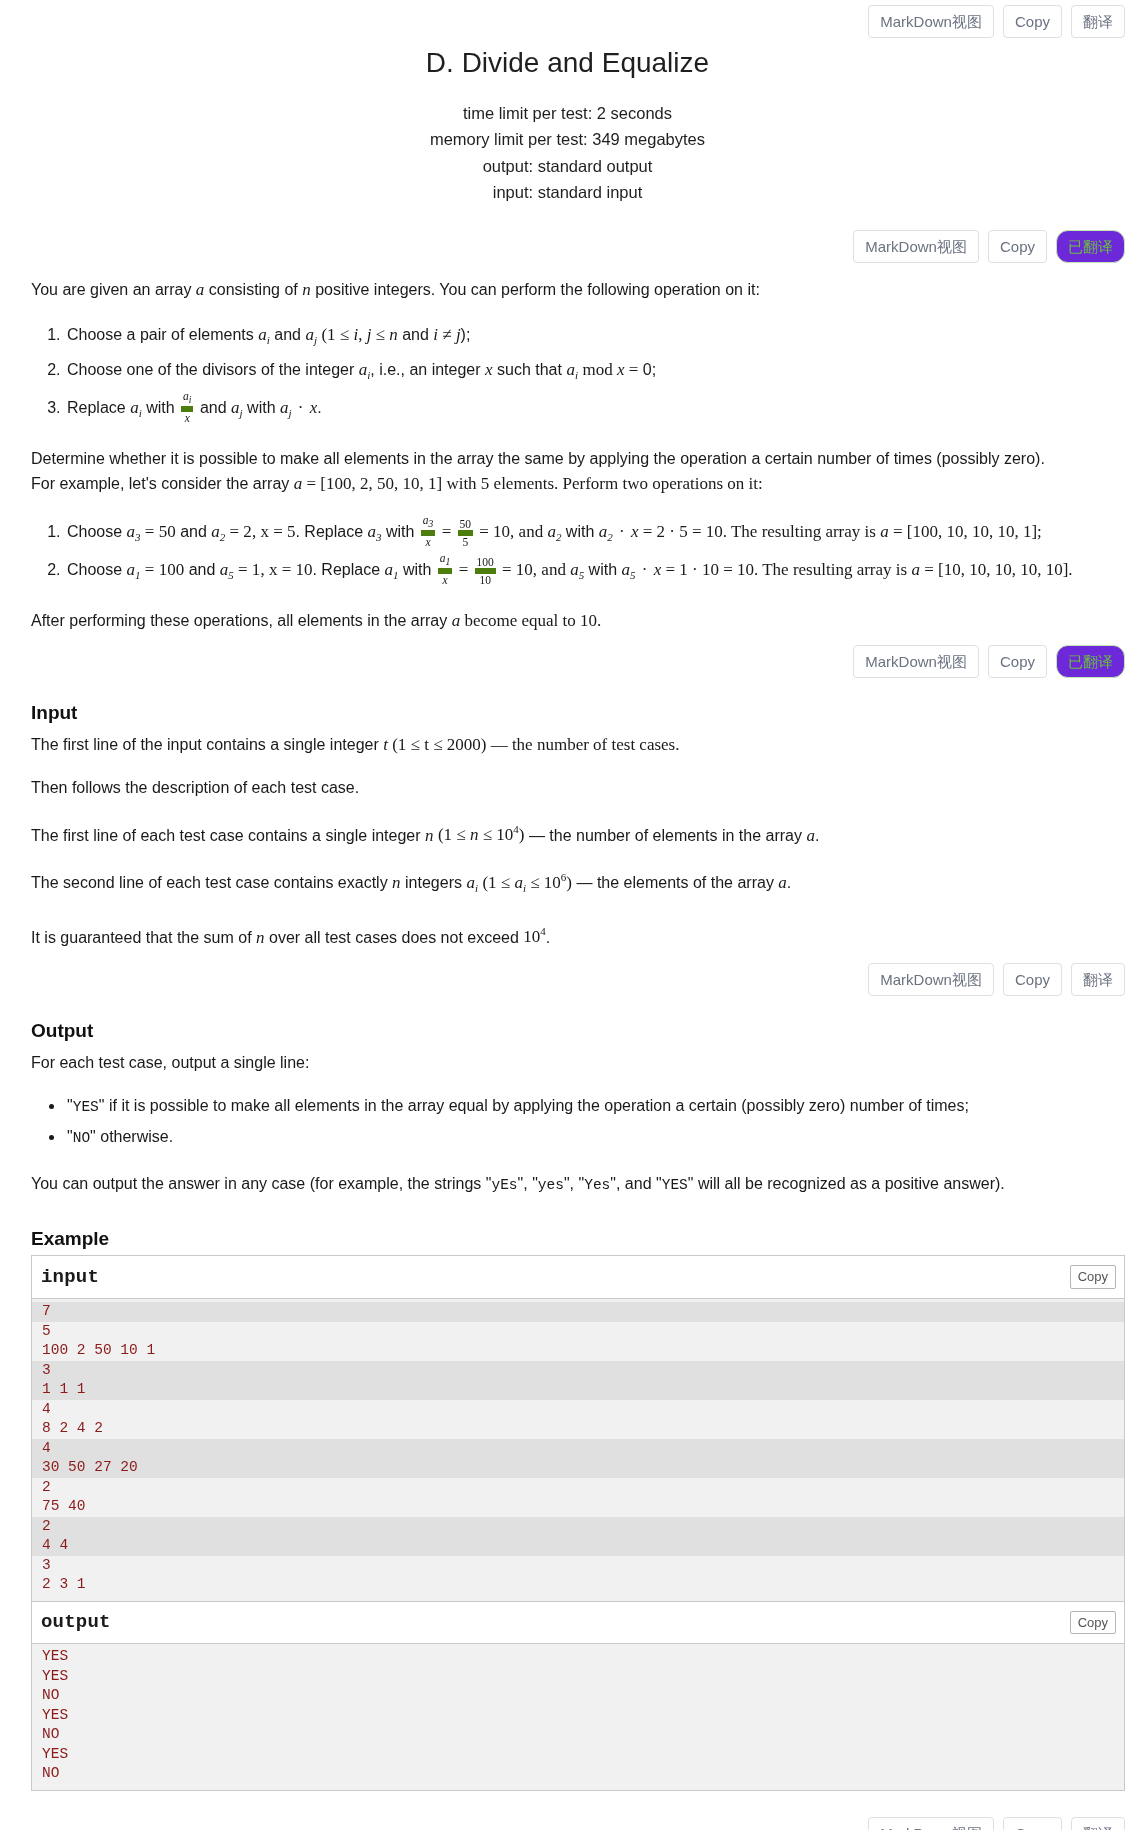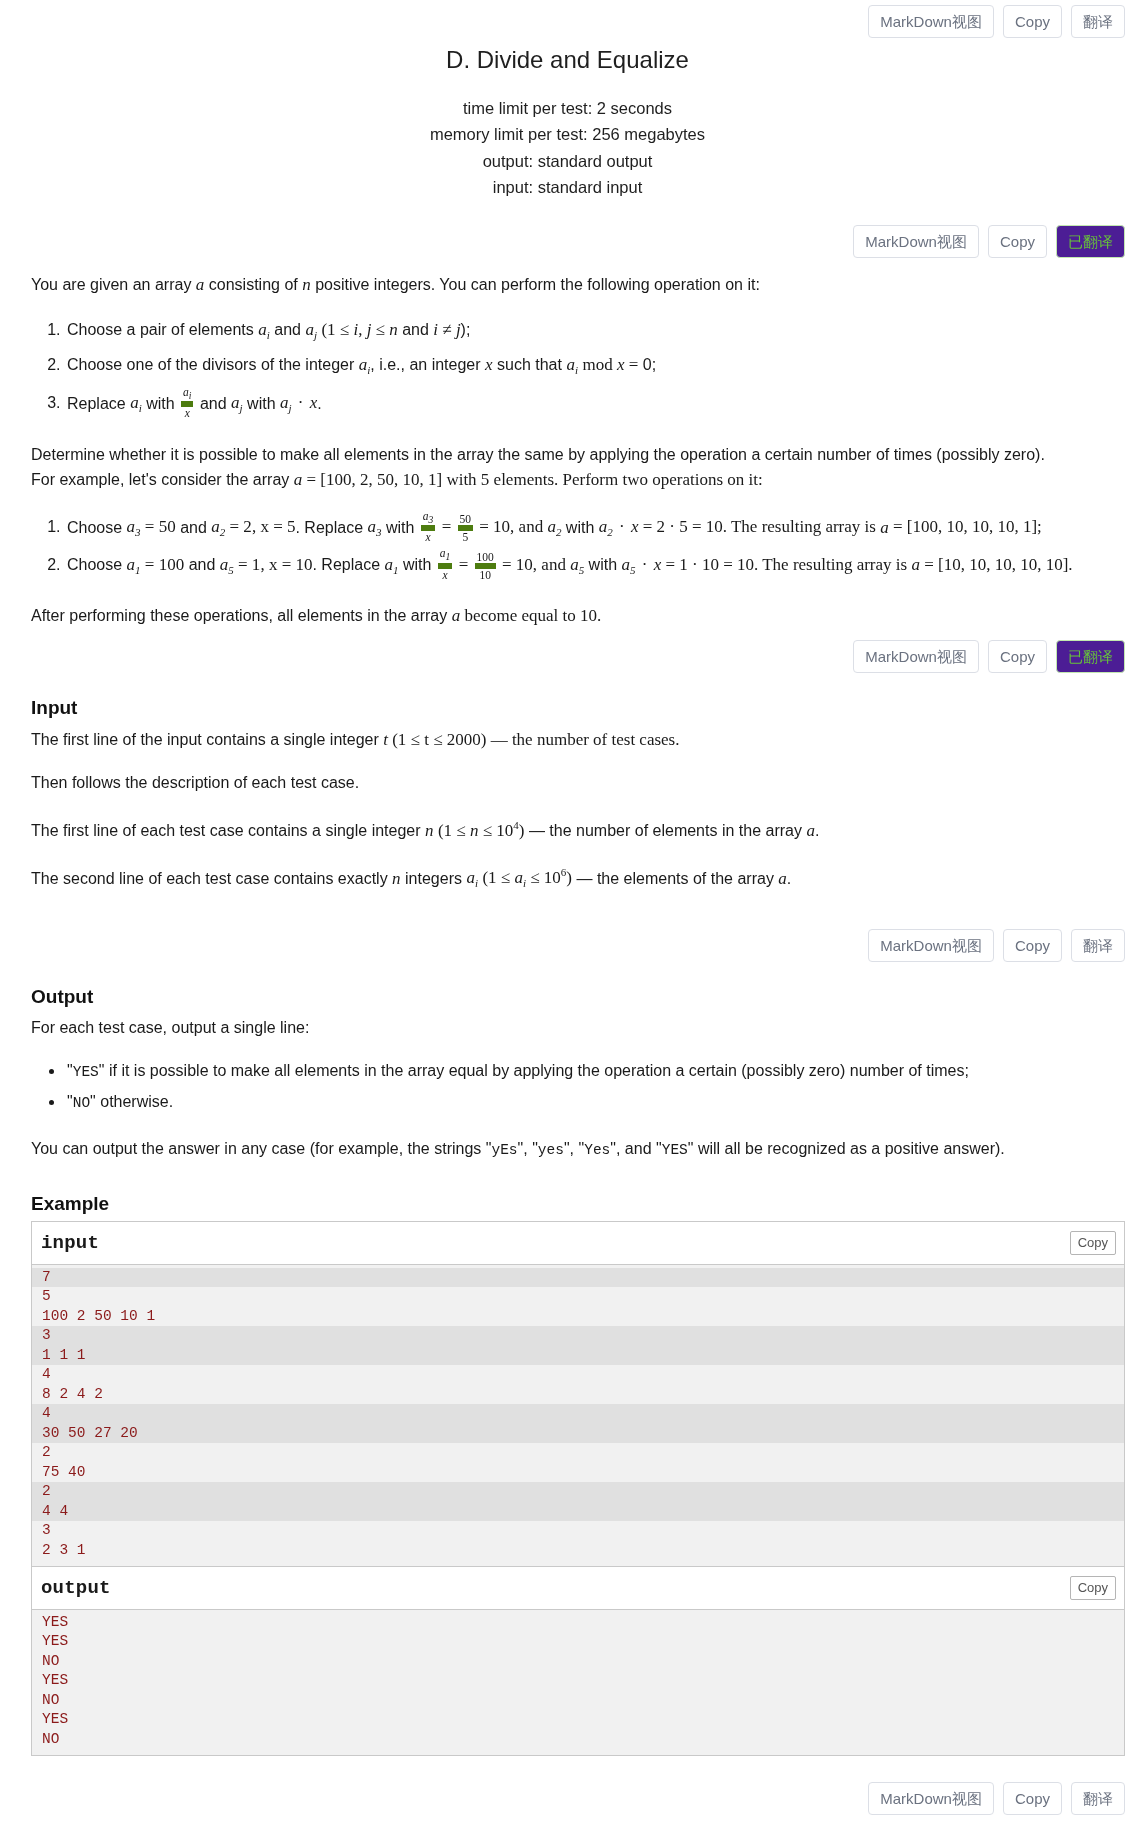--- a/index.html
+++ b/index.html
@@ -39,30 +39,31 @@
     font-size: 15px;
     line-height: 1;
     padding: 8px 11px;
     font-family: "Liberation Sans", sans-serif;
     cursor: pointer;
     white-space: nowrap;
   }
   .tbtn.green {
     color: #67c23a;
     border-color: #c2e7b0;
-    background: #4c1d95;
+    background: #6d28d9;
+    border-radius: 12px;
   }
 
   
   .problem-header {
     text-align: center;
     padding-top: 8px;
   }
   .problem-title {
-    font-size: 24px;
+    font-size: 28px;
     font-weight: 400;
     color: #1f1f1f;
     margin: 0 0 20px 0;
     line-height: 1.2;
   }
   .limits div {
     font-size: 16.5px;
     line-height: 26.5px;
     color: #1f1f1f;
   }
@@ -216,21 +217,21 @@
   <div class="toolbar" style="padding-top:5px;">
     <button class="tbtn">MarkDown视图</button>
     <button class="tbtn">Copy</button>
     <button class="tbtn">翻译</button>
   </div>
 
   <div class="problem-header">
     <h1 class="problem-title">D. Divide and Equalize</h1>
     <div class="limits">
       <div>time limit per test: 2 seconds</div>
-      <div>memory limit per test: 256 megabytes</div>
+      <div>memory limit per test: 349 megabytes</div>
       <div>output: standard output</div>
       <div>input: standard input</div>
     </div>
   </div>
 
   <div style="height:24px"></div>
 
   <div class="toolbar">
     <button class="tbtn">MarkDown视图</button>
     <button class="tbtn">Copy</button>
@@ -296,20 +297,23 @@
     <p class="tight">Then follows the description of each test case.</p>
     <div style="height:18px"></div>
     <p class="tight">
       <span>The first line of each test case contains a single integer </span><span class="m">n</span> <span class="mr">(1 ≤ <i>n</i> ≤ 10<sup>4</sup>)</span><span> — the number of elements in the array </span><span class="m">a</span><span>.</span>
     </p>
     <div style="height:18px"></div>
     <p class="tight">
       <span>The second line of each test case contains exactly </span><span class="m">n</span><span> integers </span><span class="m">a<sub>i</sub></span> <span class="mr">(1 ≤ <i>a</i><sub>i</sub> ≤ 10<sup>6</sup>)</span><span> — the elements of the array </span><span class="m">a</span><span>.</span>
     </p>
     <div style="height:18px"></div>
+    <p class="tight">
+      <span>It is guaranteed that the sum of </span><span class="m">n</span><span> over all test cases does not exceed </span><span class="mr">10<sup>4</sup></span><span>.</span>
+    </p>
   </div>
 
   <div style="height:14px"></div>
 
   <div class="toolbar">
     <button class="tbtn">MarkDown视图</button>
     <button class="tbtn">Copy</button>
     <button class="tbtn">翻译</button>
   </div>
 

